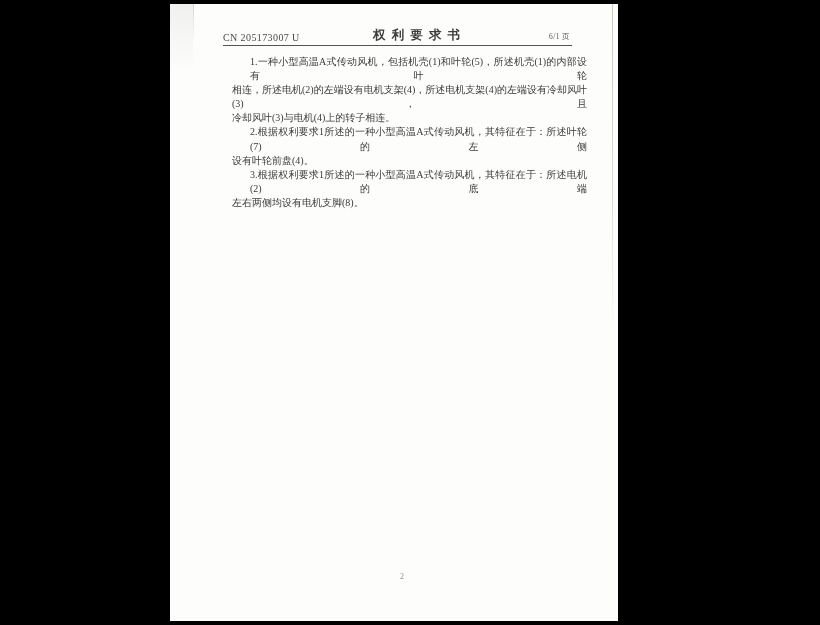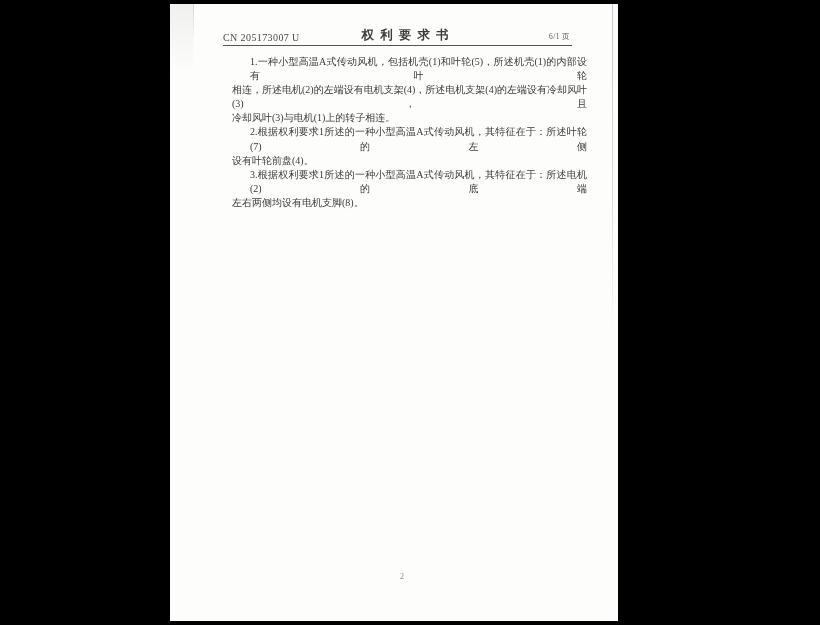--- a/index.html
+++ b/index.html
@@ -26,21 +26,21 @@
     left: 53px; top: 28px;
     font-size: 10px;
     letter-spacing: 0.4px;
     color: #4a4a48;
     white-space: nowrap;
   }
   .doc-title {
     position: absolute;
     left: 180px; top: 23px;
     width: 110px;
-    text-align: center;
+    text-align: right;
     font-size: 12.5px;
     font-weight: bold;
     word-spacing: 3px;
     color: #3d3d3b;
     white-space: nowrap;
   }
   .page-indicator {
     position: absolute;
     right: 48px; top: 28px;
     font-size: 7.5px;
@@ -117,21 +117,21 @@
 
     <span class="doc-title">权 利 要 求 书</span>
 
     <span class="page-indicator">6/1 页</span>
 
     <div class="header-rule"></div>
 
     <div class="claims" id="claims">
         <div class="claim-line first full">1.一种小型高温A式传动风机，包括机壳(1)和叶轮(5)，所述机壳(1)的内部设有叶轮</div>
         <div class="claim-line full">相连，所述电机(2)的左端设有电机支架(4)，所述电机支架(4)的左端设有冷却风叶(3)，且</div>
-        <div class="claim-line">冷却风叶(3)与电机(1)上的转子相连。</div>
+        <div class="claim-line">冷却风叶(3)与电机(4)上的转子相连。</div>
         <div class="claim-line first full">2.根据权利要求1所述的一种小型高温A式传动风机，其特征在于：所述叶轮(7)的左侧</div>
         <div class="claim-line">设有叶轮前盘(4)。</div>
         <div class="claim-line first full">3.根据权利要求1所述的一种小型高温A式传动风机，其特征在于：所述电机(2)的底端</div>
         <div class="claim-line">左右两侧均设有电机支脚(8)。</div>
       </div>
 
     <div class="page-number">2</div>
 
   </div>
 </div>

